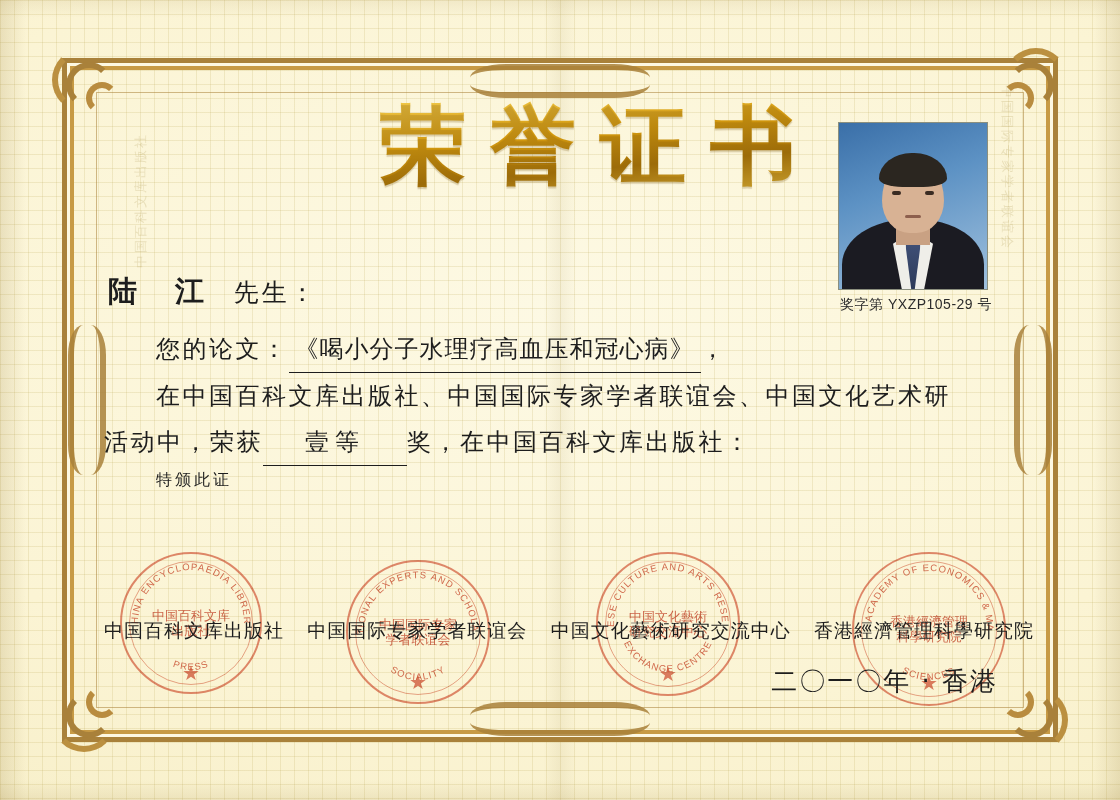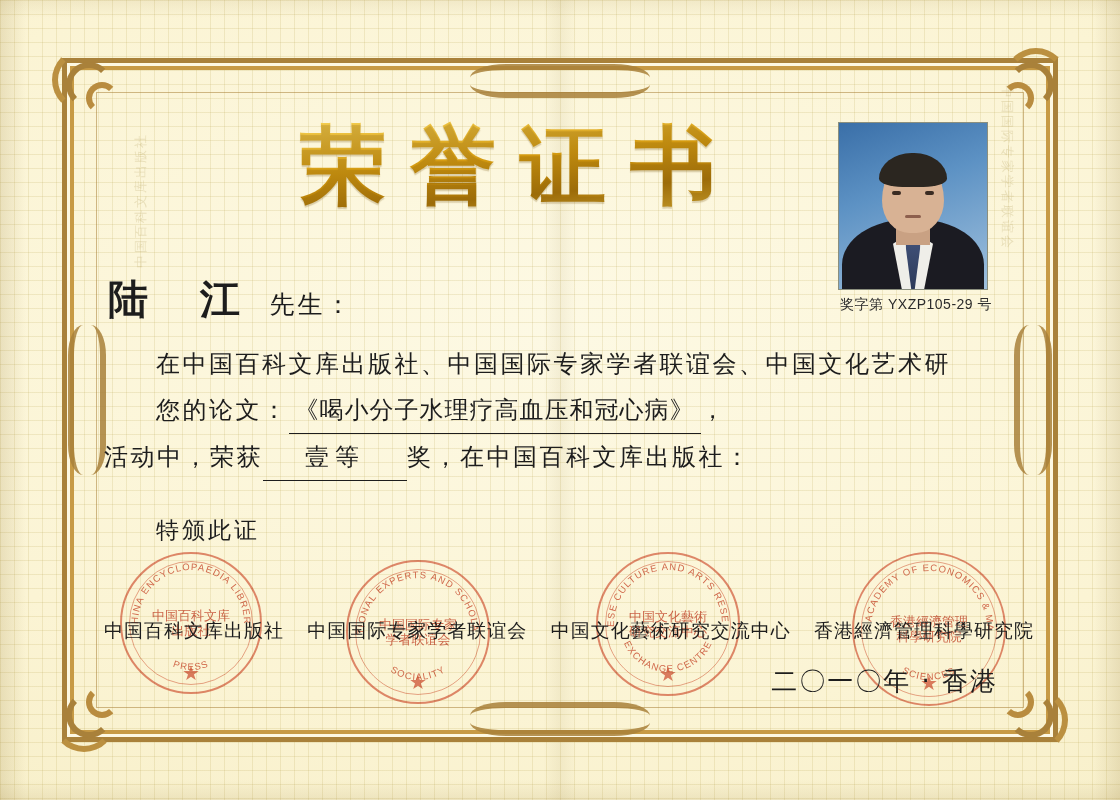--- a/index.html
+++ b/index.html
@@ -115,23 +115,23 @@
     white-space: nowrap;
     pointer-events: none;
   }
   .pg1 { left: 132px; top: 268px; transform: rotate(-90deg); transform-origin: left top; }
   .pg2 { right: 104px; top: 250px; transform: rotate(90deg); transform-origin: right top; }
 
   
   .title {
     position: absolute;
     left: 300px;
-    top: 120px;
+    top: 100px;
     width: 520px;
-    text-align: left;
+    text-align: right;
     font-family: "DejaVu Serif", serif;
     font-size: 86px;
     font-weight: 700;
     letter-spacing: 24px;
     line-height: 1.05;
     color: #d9a21a;
     background: linear-gradient(175deg,#f6d154 0%, #d59b10 42%, #a97408 70%, #e6bb3c 100%);
     -webkit-background-clip: text;
     background-clip: text;
     -webkit-text-fill-color: transparent;
@@ -238,23 +238,22 @@
   }
   .line-name {
     font-size: 30px;
     letter-spacing: 6px;
     padding-left: 4px;
     margin-bottom: 14px;
     white-space: nowrap;
   }
   .line-name .nm {
     font-weight: 700;
-    font-size: 40px;
+    font-size: 29px;
     letter-spacing: 14px;
-    font-family: Liberation Mono, monospace;
   }
   .line-name .hon {
     font-size: 25px;
     letter-spacing: 3px;
     text-align: right;
   }
 
   .para {
     font-size: 24px;
     line-height: 46px;
@@ -270,23 +269,23 @@
   }
   .ul.title-field { min-width: 336px; letter-spacing: 1px; }
   .ul.prize-field { min-width: 132px; letter-spacing: 6px; }
   .url {
     font-family: "Liberation Serif", serif;
     font-size: 25px;
     letter-spacing: 0px;
   }
 
   .special {
-    margin-top: 34px;
+    margin-top: 4px;
     padding-left: 52px;
-    font-size: 23px;
+    font-size: 16px;
     letter-spacing: 3px;
   }
 
   
   .stamp {
     position: absolute;
     border-radius: 50%;
     border: 2.5px solid rgba(214,96,70,0.72);
     color: rgba(209,86,62,0.82);
     mix-blend-mode: multiply;
@@ -409,25 +408,25 @@
   <div class="award-no">奖字第 YXZP105-29 号</div>
 
   <div class="body-text">
 
     <div class="line-name">
       <span class="nm">陆 江</span>
       <span class="hon">先生：</span>
     </div>
 
     <div class="para">
+      <span class="indent"></span><span>您的论文：</span><span class="ul title-field">《喝小分子水理疗高血压和冠心病》</span><span>，</span>
+    </div>
+
+    <div class="para">
       <span class="indent"></span><span>在中国百科文库出版社、中国国际专家学者联谊会、中国文化艺术研</span>
-    </div>
-
-    <div class="para">
-      <span class="indent"></span><span>您的论文：</span><span class="ul title-field">《喝小分子水理疗高血压和冠心病》</span><span>，</span>
     </div>
 
 
     <div class="para">
       <span>活动中，荣获</span><span class="ul prize-field">壹等</span><span>奖，在中国百科文库出版社：</span>
     </div>
 
 
     <div class="special">特颁此证</div>
   </div>

